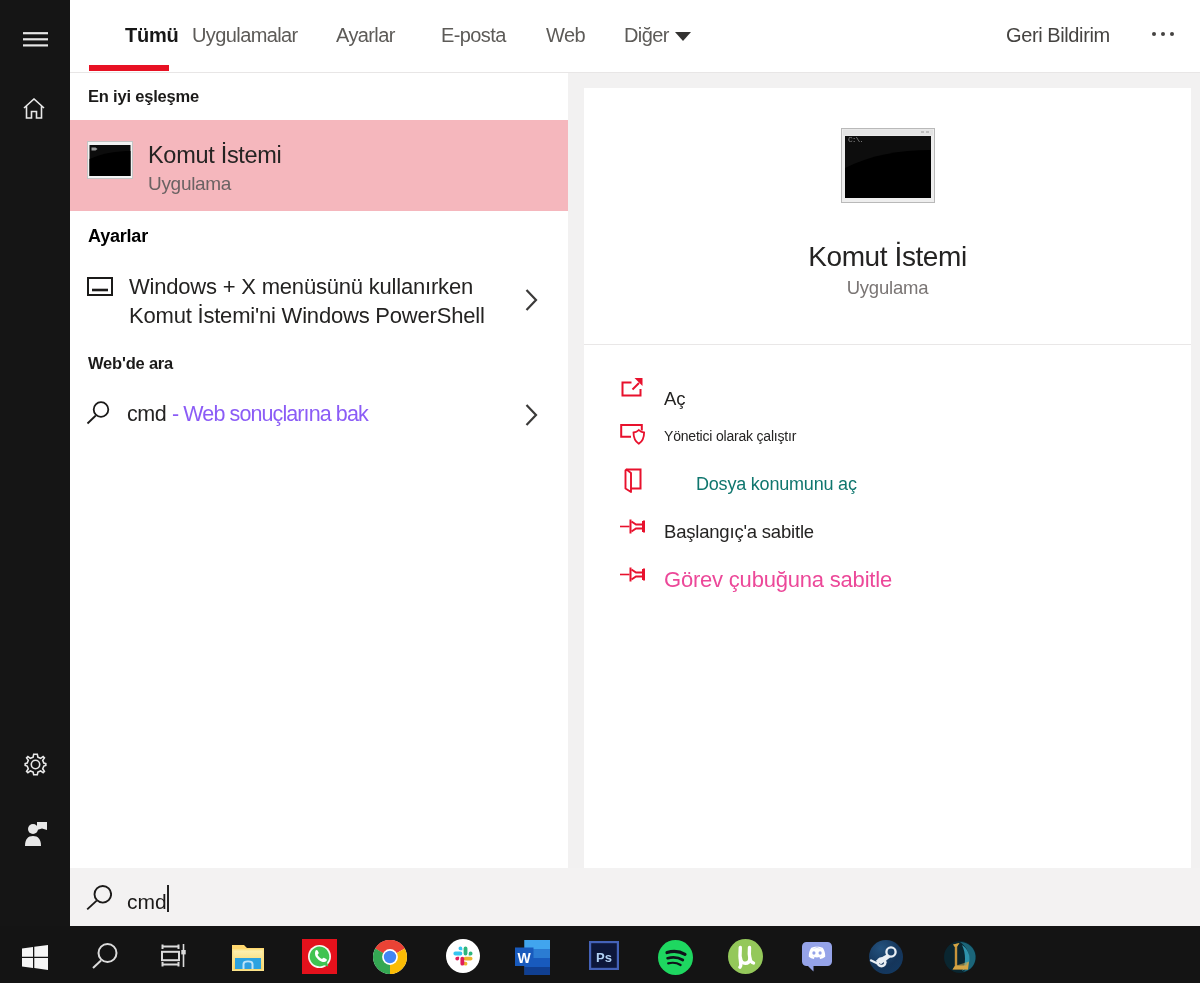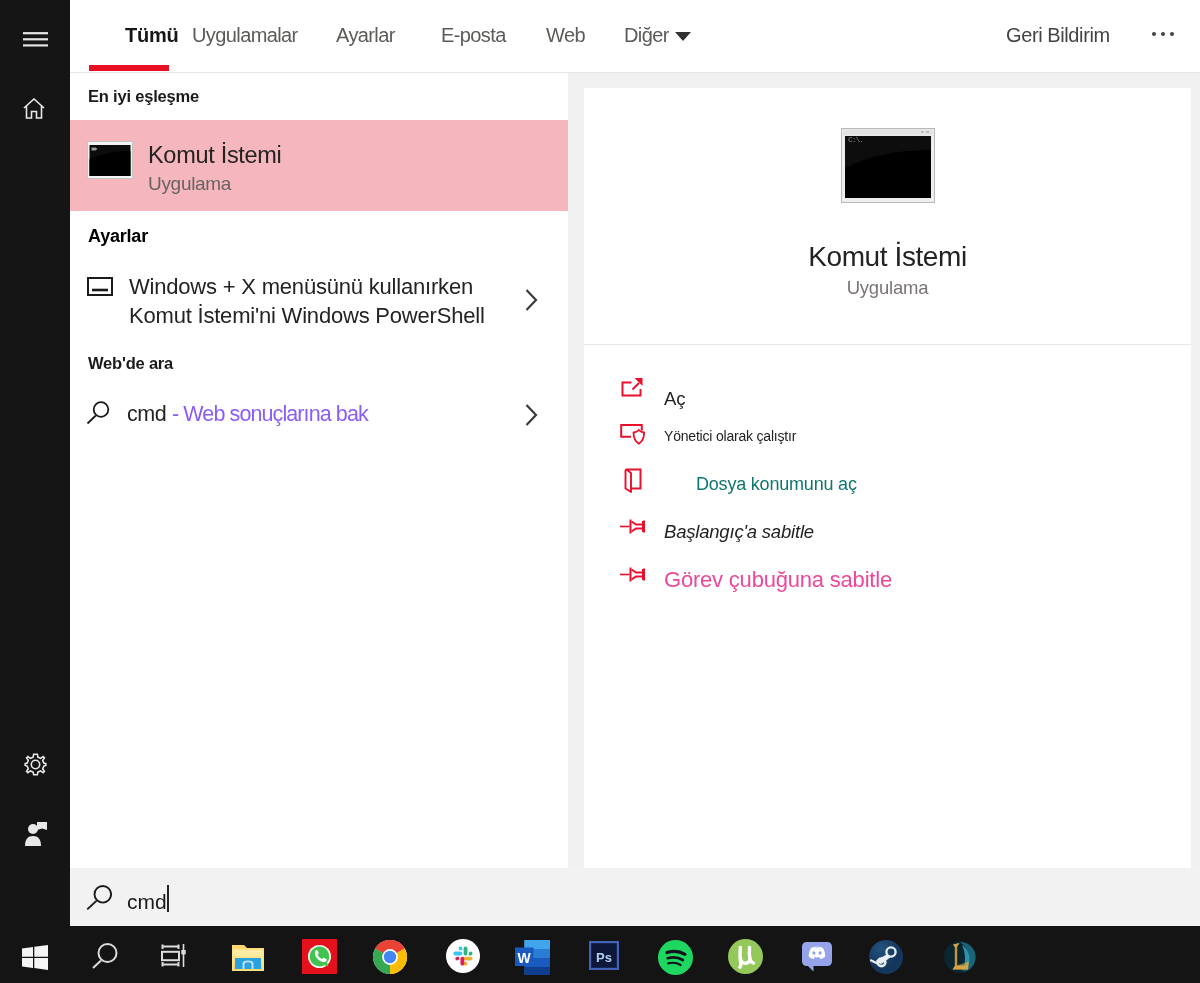--- a/index.html
+++ b/index.html
@@ -124,21 +124,21 @@
     <path d="M3.5 1.5 L8 5 V24 L2.5 20.5 V2.5 Z" fill="#fff" stroke="#e8112d" stroke-width="1.9" stroke-linejoin="round"></path>
   </svg>
   <div class="abs" style="left:80px;top:386px;font-size:18px;color:#0f766e;letter-spacing:-0.2px;margin-left:32px;">Dosya konumunu aç</div>
 
   <svg class="abs" style="left:36px;top:431px;" width="26" height="15" viewBox="0 0 26 15">
     <line x1="0" y1="7.5" x2="9.5" y2="7.5" stroke="#e8112d" stroke-width="1.6"></line>
     <line x1="10.5" y1="0.5" x2="10.5" y2="14.5" stroke="#e8112d" stroke-width="2"></line>
     <path d="M11.5 2.5 L16 5.5 H23 M23 2 V13 M11.5 12.5 L16 9.5 H23" fill="none" stroke="#e8112d" stroke-width="2"></path>
     <line x1="24" y1="1.5" x2="24" y2="13.5" stroke="#e8112d" stroke-width="2"></line>
   </svg>
-  <div class="abs" style="left:80px;top:433px;font-size:18.5px;color:#242322;letter-spacing:-0.2px;font-style:italic;">Başlangıç'a sabitle</div>
+  <div class="abs" style="left:80px;top:433px;font-size:18.5px;color:#242322;letter-spacing:-0.2px;">Başlangıç'a sabitle</div>
 
   <svg class="abs" style="left:36px;top:479px;" width="26" height="15" viewBox="0 0 26 15">
     <line x1="0" y1="7.5" x2="9.5" y2="7.5" stroke="#e8112d" stroke-width="1.6"></line>
     <line x1="10.5" y1="0.5" x2="10.5" y2="14.5" stroke="#e8112d" stroke-width="2"></line>
     <path d="M11.5 2.5 L16 5.5 H23 M23 2 V13 M11.5 12.5 L16 9.5 H23" fill="none" stroke="#e8112d" stroke-width="2"></path>
     <line x1="24" y1="1.5" x2="24" y2="13.5" stroke="#e8112d" stroke-width="2"></line>
   </svg>
   <div class="abs" style="left:80px;top:479px;font-size:22px;color:#ec4899;letter-spacing:-0.2px;text-align:right;">Görev çubuğuna sabitle</div>
 </div>
 

